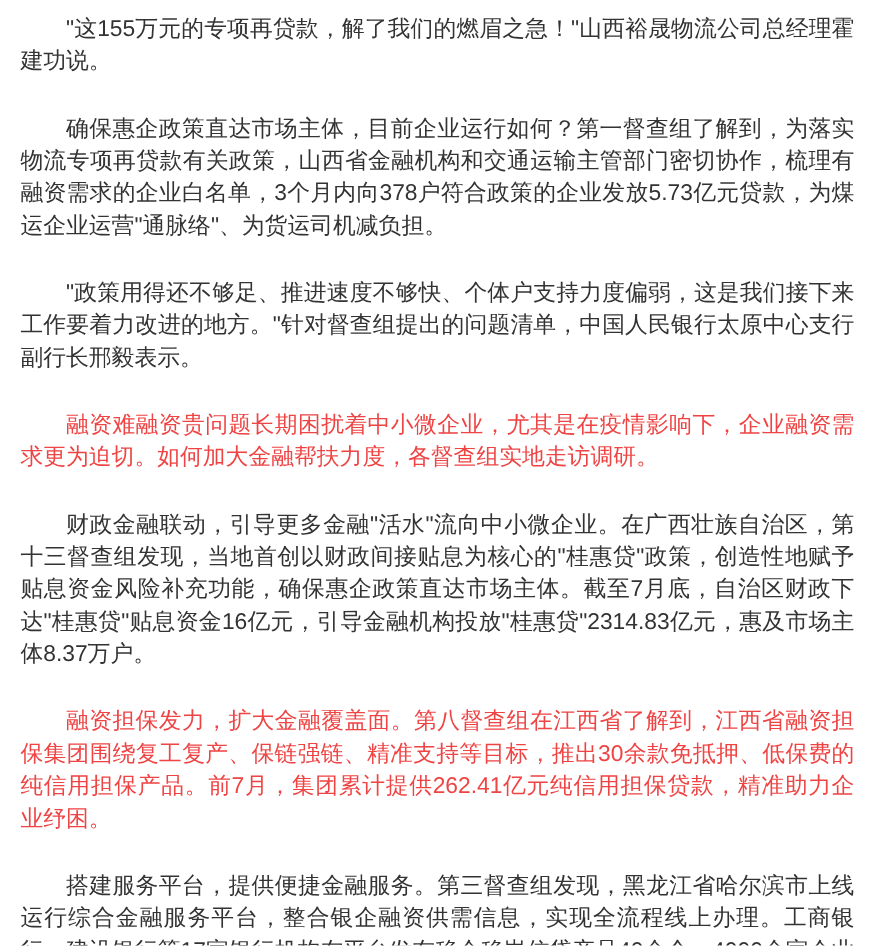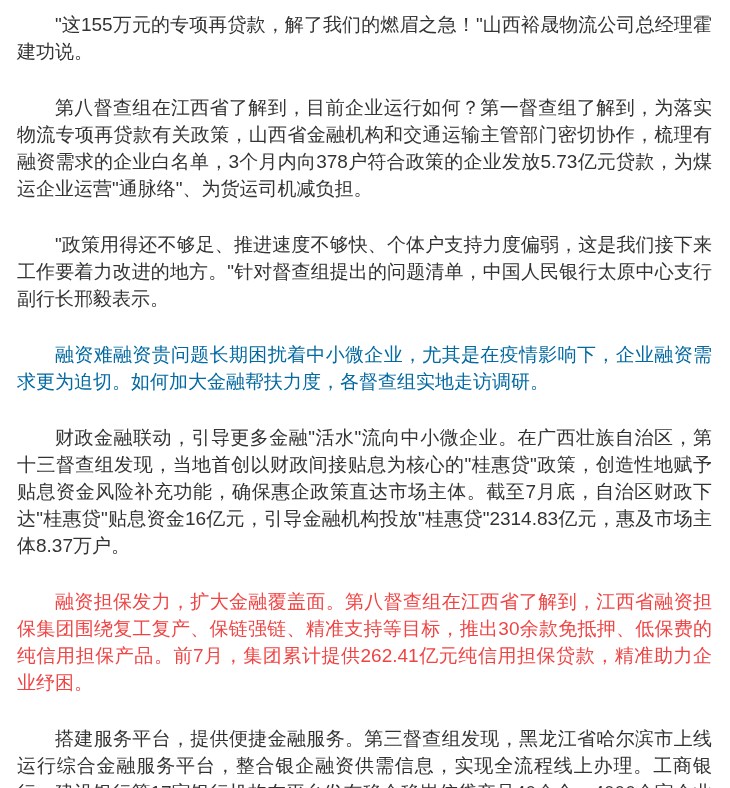--- a/index.html
+++ b/index.html
@@ -27,19 +27,19 @@
   }
   .article p:last-child {
     margin-bottom: 0;
   }
 </style>
 </head>
 <body style="background: rgb(255, 255, 255);">
 
 <div class="article">
   <p style="color: rgb(51, 51, 51);">"这155万元的专项再贷款，解了我们的燃眉之急！"山西裕晟物流公司总经理霍建功说。</p>
-  <p style="color: rgb(51, 51, 51);">第八督查组在江西省了解到，目前企业运行如何？第一督查组了解到，为落实物流专项再贷款有关政策，山西省金融机构和交通运输主管部门密切协作，梳理有融资需求的企业白名单，3个月内向378户符合政策的企业发放5.73亿元贷款，为煤运企业运营"通脉络"、为货运司机减负担。</p>
+  <p style="color: rgb(51, 51, 51);">确保惠企政策直达市场主体，目前企业运行如何？第一督查组了解到，为落实物流专项再贷款有关政策，山西省金融机构和交通运输主管部门密切协作，梳理有融资需求的企业白名单，3个月内向378户符合政策的企业发放5.73亿元贷款，为煤运企业运营"通脉络"、为货运司机减负担。</p>
   <p style="color: rgb(51, 51, 51);">"政策用得还不够足、推进速度不够快、个体户支持力度偏弱，这是我们接下来工作要着力改进的地方。"针对督查组提出的问题清单，中国人民银行太原中心支行副行长邢毅表示。</p>
-  <p style="color: #0369a1;">融资难融资贵问题长期困扰着中小微企业，尤其是在疫情影响下，企业融资需求更为迫切。如何加大金融帮扶力度，各督查组实地走访调研。</p>
+  <p style="color: #ef4444;">融资难融资贵问题长期困扰着中小微企业，尤其是在疫情影响下，企业融资需求更为迫切。如何加大金融帮扶力度，各督查组实地走访调研。</p>
   <p style="color: rgb(51, 51, 51);">财政金融联动，引导更多金融"活水"流向中小微企业。在广西壮族自治区，第十三督查组发现，当地首创以财政间接贴息为核心的"桂惠贷"政策，创造性地赋予贴息资金风险补充功能，确保惠企政策直达市场主体。截至7月底，自治区财政下达"桂惠贷"贴息资金16亿元，引导金融机构投放"桂惠贷"2314.83亿元，惠及市场主体8.37万户。</p>
   <p style="color: #ef4444;">融资担保发力，扩大金融覆盖面。第八督查组在江西省了解到，江西省融资担保集团围绕复工复产、保链强链、精准支持等目标，推出30余款免抵押、低保费的纯信用担保产品。前7月，集团累计提供262.41亿元纯信用担保贷款，精准助力企业纾困。</p>
   <p style="color: rgb(51, 51, 51);">搭建服务平台，提供便捷金融服务。第三督查组发现，黑龙江省哈尔滨市上线运行综合金融服务平台，整合银企融资供需信息，实现全流程线上办理。工商银行、建设银行等17家银行机构在平台发布稳企稳岗信贷产品40余个，4000余家企业在综合金融服务平台注册。（记者罗珊珊、喻思南、韩鑫、杨彦帆、叶传增、刘晓宇、毕京津）</p>
 </div>
 
 </body></html>

